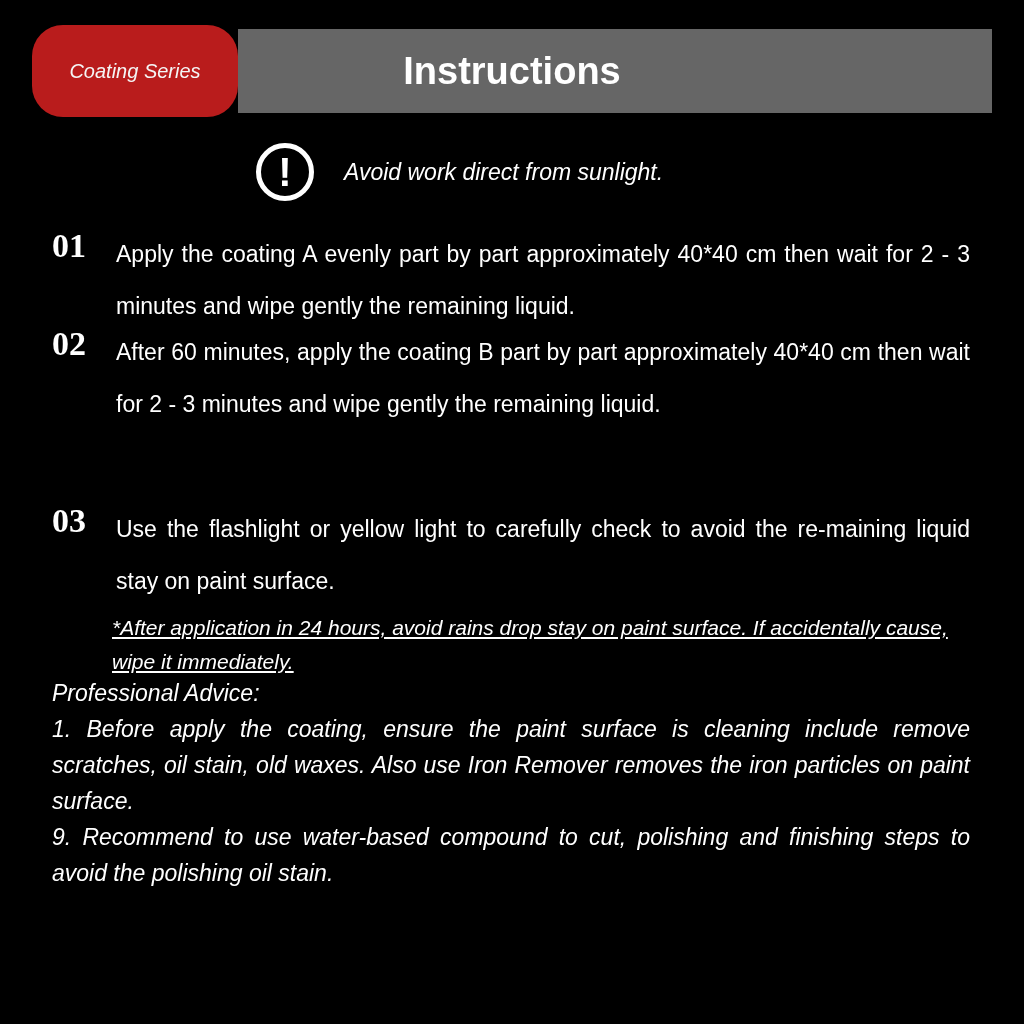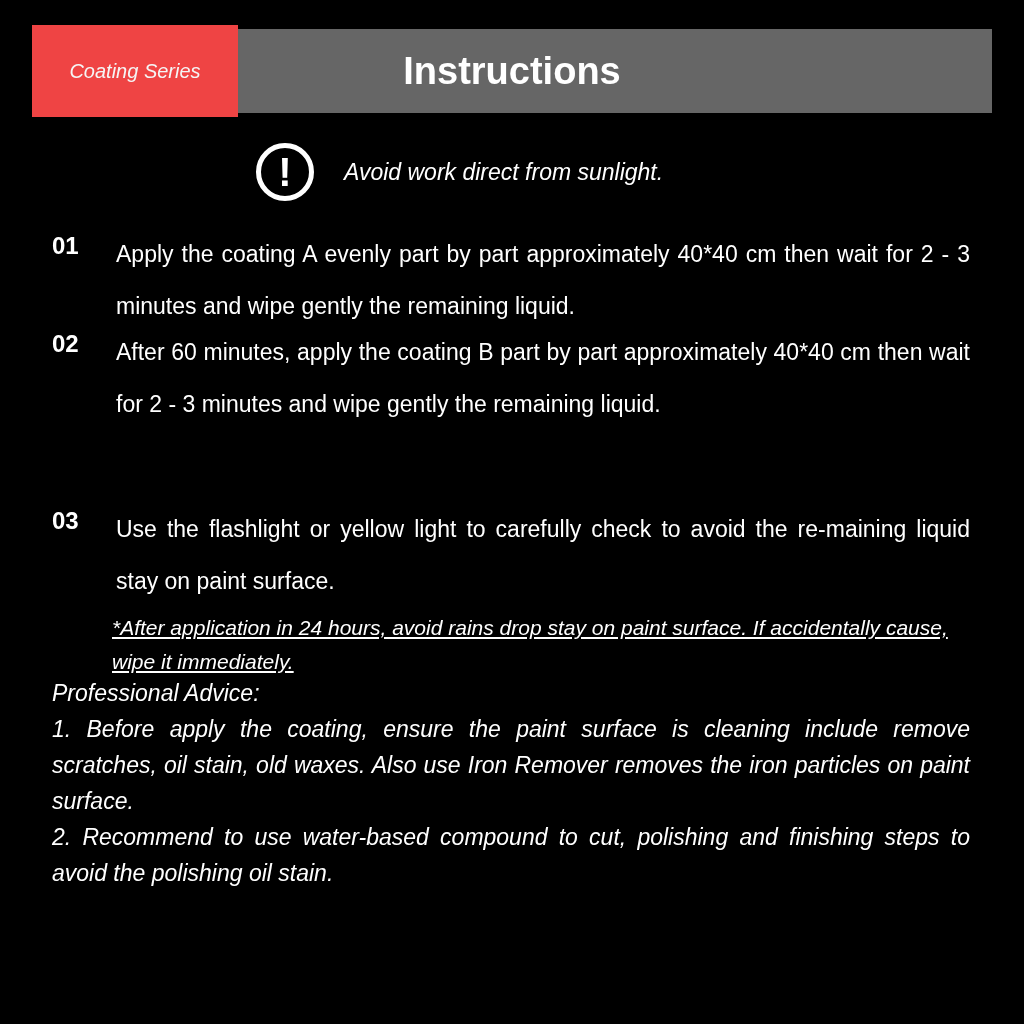--- a/index.html
+++ b/index.html
@@ -11,38 +11,38 @@
       position: absolute; left: 238px; top: 29px; width: 754px; height: 84px;
       background: #666666;
     }
     .header-title {
       position: absolute; left: 238px; top: 29px; width: 548px; height: 84px;
       display: flex; align-items: center; justify-content: center;
       font-size: 38px; font-weight: bold; color: #fff; letter-spacing: 0px;
     }
     .series-tag {
       position: absolute; left: 32px; top: 25px; width: 206px; height: 92px;
-      background: #ef4444; display: flex; align-items: center; justify-content: center;
-      font-size: 20px; font-style: italic; color: #f5f5f5;
+      background: #b91c1c; display: flex; align-items: center; justify-content: center;
+      font-size: 20px; font-style: italic; color: #f5f5f5; border-radius: 31px;
     }
     .warning {
       position: absolute; left: 256px; top: 140px; height: 64px;
       display: flex; align-items: center;
     }
     .warning-icon {
       width: 58px; height: 58px; border: 5px solid #fff; border-radius: 50%;
       box-sizing: border-box; display: flex; align-items: center; justify-content: center;
       font-size: 40px; font-weight: bold; line-height: 1;
     }
     .warning-text {
       margin-left: 30px; font-size: 23px; font-weight: normal; font-style: italic;
     }
     .step { position: absolute; left: 52px; width: 918px; }
     .step-num {
-      position: absolute; left: 0; top: 0; font-size: 24px; font-weight: bold; line-height: 36px;
+      position: absolute; left: 0; top: 0; font-size: 34px; font-weight: bold; line-height: 36px; font-family: Liberation Serif, serif;
     }
     .step-text {
       margin-left: 64px; font-size: 23px; line-height: 52px; text-align: justify;
     }
     .step-note {
       margin-left: 64px; font-size: 21px; font-style: italic; line-height: 34px; margin-top: 4px;
     }
     .step-note.wide { margin-left: 60px; text-decoration: underline; }
     #step1 { top: 228px; }
     #step2 { top: 326px; }
@@ -79,14 +79,14 @@
 
 <div class="step" id="step3">
   <div class="step-num">03</div>
   <div class="step-text">Use the flashlight or yellow light to carefully check to avoid the re-maining liquid stay on paint surface.</div>
   <div class="step-note wide">*After application in 24 hours, avoid rains drop stay on paint surface. If accidentally cause, wipe it immediately.</div>
 </div>
 
 <div class="advice">
   <div>Professional Advice:</div>
   <div>1. Before apply the coating, ensure the paint surface is cleaning include remove scratches, oil stain, old waxes. Also use Iron Remover removes the iron particles on paint surface.</div>
-  <div>2. Recommend to use water-based compound to cut, polishing and finishing steps to avoid the polishing oil stain.</div>
+  <div>9. Recommend to use water-based compound to cut, polishing and finishing steps to avoid the polishing oil stain.</div>
 </div>
 
 </body></html>

